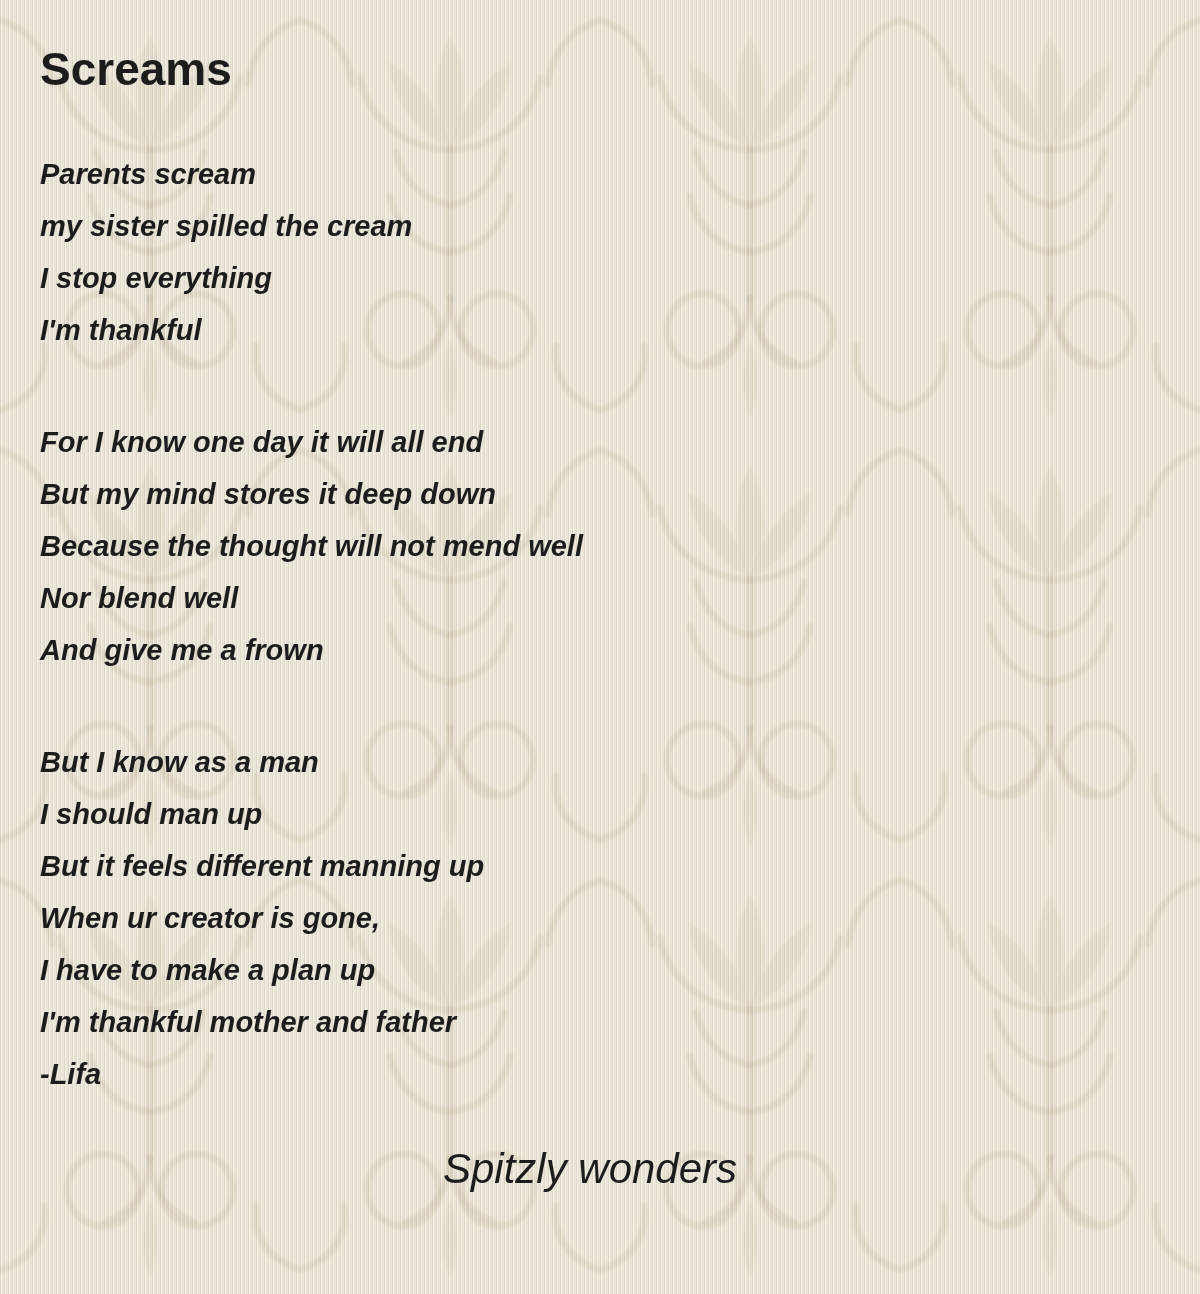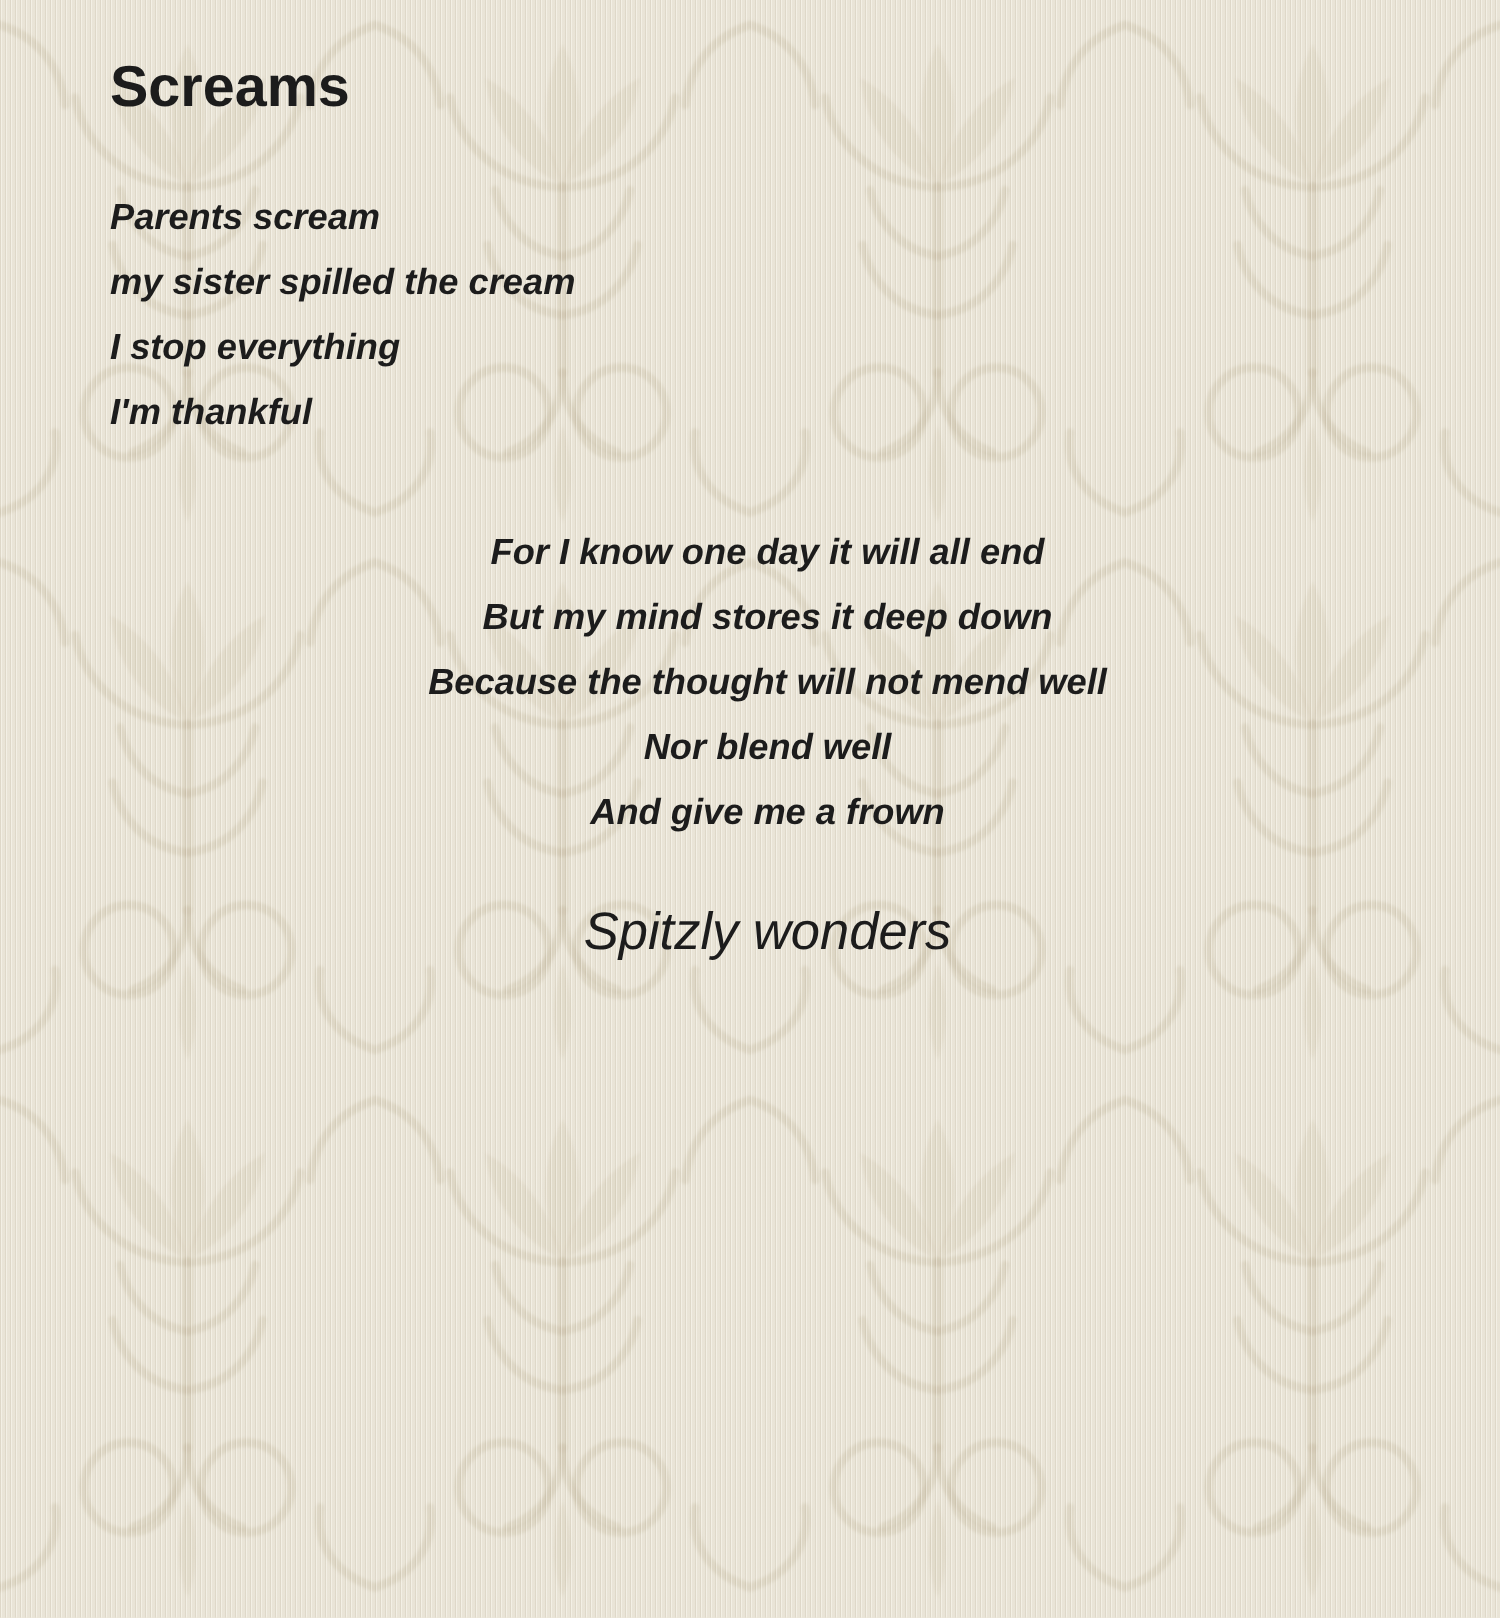--- a/index.html
+++ b/index.html
@@ -20,30 +20,30 @@
   }
   .bg-stripes{
     position:absolute;inset:0;z-index:1;
     background:repeating-linear-gradient(90deg,
       rgba(177,165,139,.20) 0px, rgba(177,165,139,.20) 1px,
       rgba(255,253,246,.45) 1px, rgba(255,253,246,.45) 2px,
       rgba(231,225,210,.16) 2px, rgba(231,225,210,.16) 4px);
   }
   main{
     position:relative;z-index:2;
-    padding:46px 60px 0 88px;
+    padding:46px 60px 0 40px;
   }
   .title{
     font-size:46px;
     font-weight:700;
     line-height:1;
     color:var(--text,#1C1C1C);
   }
   .poem{margin-top:56px;}
-  .stanza + .stanza{margin-top:60px;text-align:center;}
+  .stanza + .stanza{margin-top:60px;}
   .line{
     font-size:29px;
     font-weight:700;
     line-height:52px;
     color:var(--text,#1C1C1C);
     font-style:italic;
   }
   .signature{
     margin-top:44px;
     font-size:42px;
@@ -109,16 +109,25 @@
     </div>
 
     <div class="stanza">
       <p class="line">For I know one day it will all end</p>
       <p class="line">But my mind stores it deep down</p>
       <p class="line">Because the thought will not mend well</p>
       <p class="line">Nor blend well</p>
       <p class="line">And give me a frown</p>
     </div>
 
+    <div class="stanza">
+      <p class="line">But I know as a man</p>
+      <p class="line">I should man up</p>
+      <p class="line">But it feels different manning up</p>
+      <p class="line">When ur creator is gone,</p>
+      <p class="line">I have to make a plan up</p>
+      <p class="line">I'm thankful mother and father</p>
+      <p class="line">-Lifa</p>
+    </div>
   </section>
 
   <p class="signature">Spitzly wonders</p>
 </main>
 
 </body></html>

